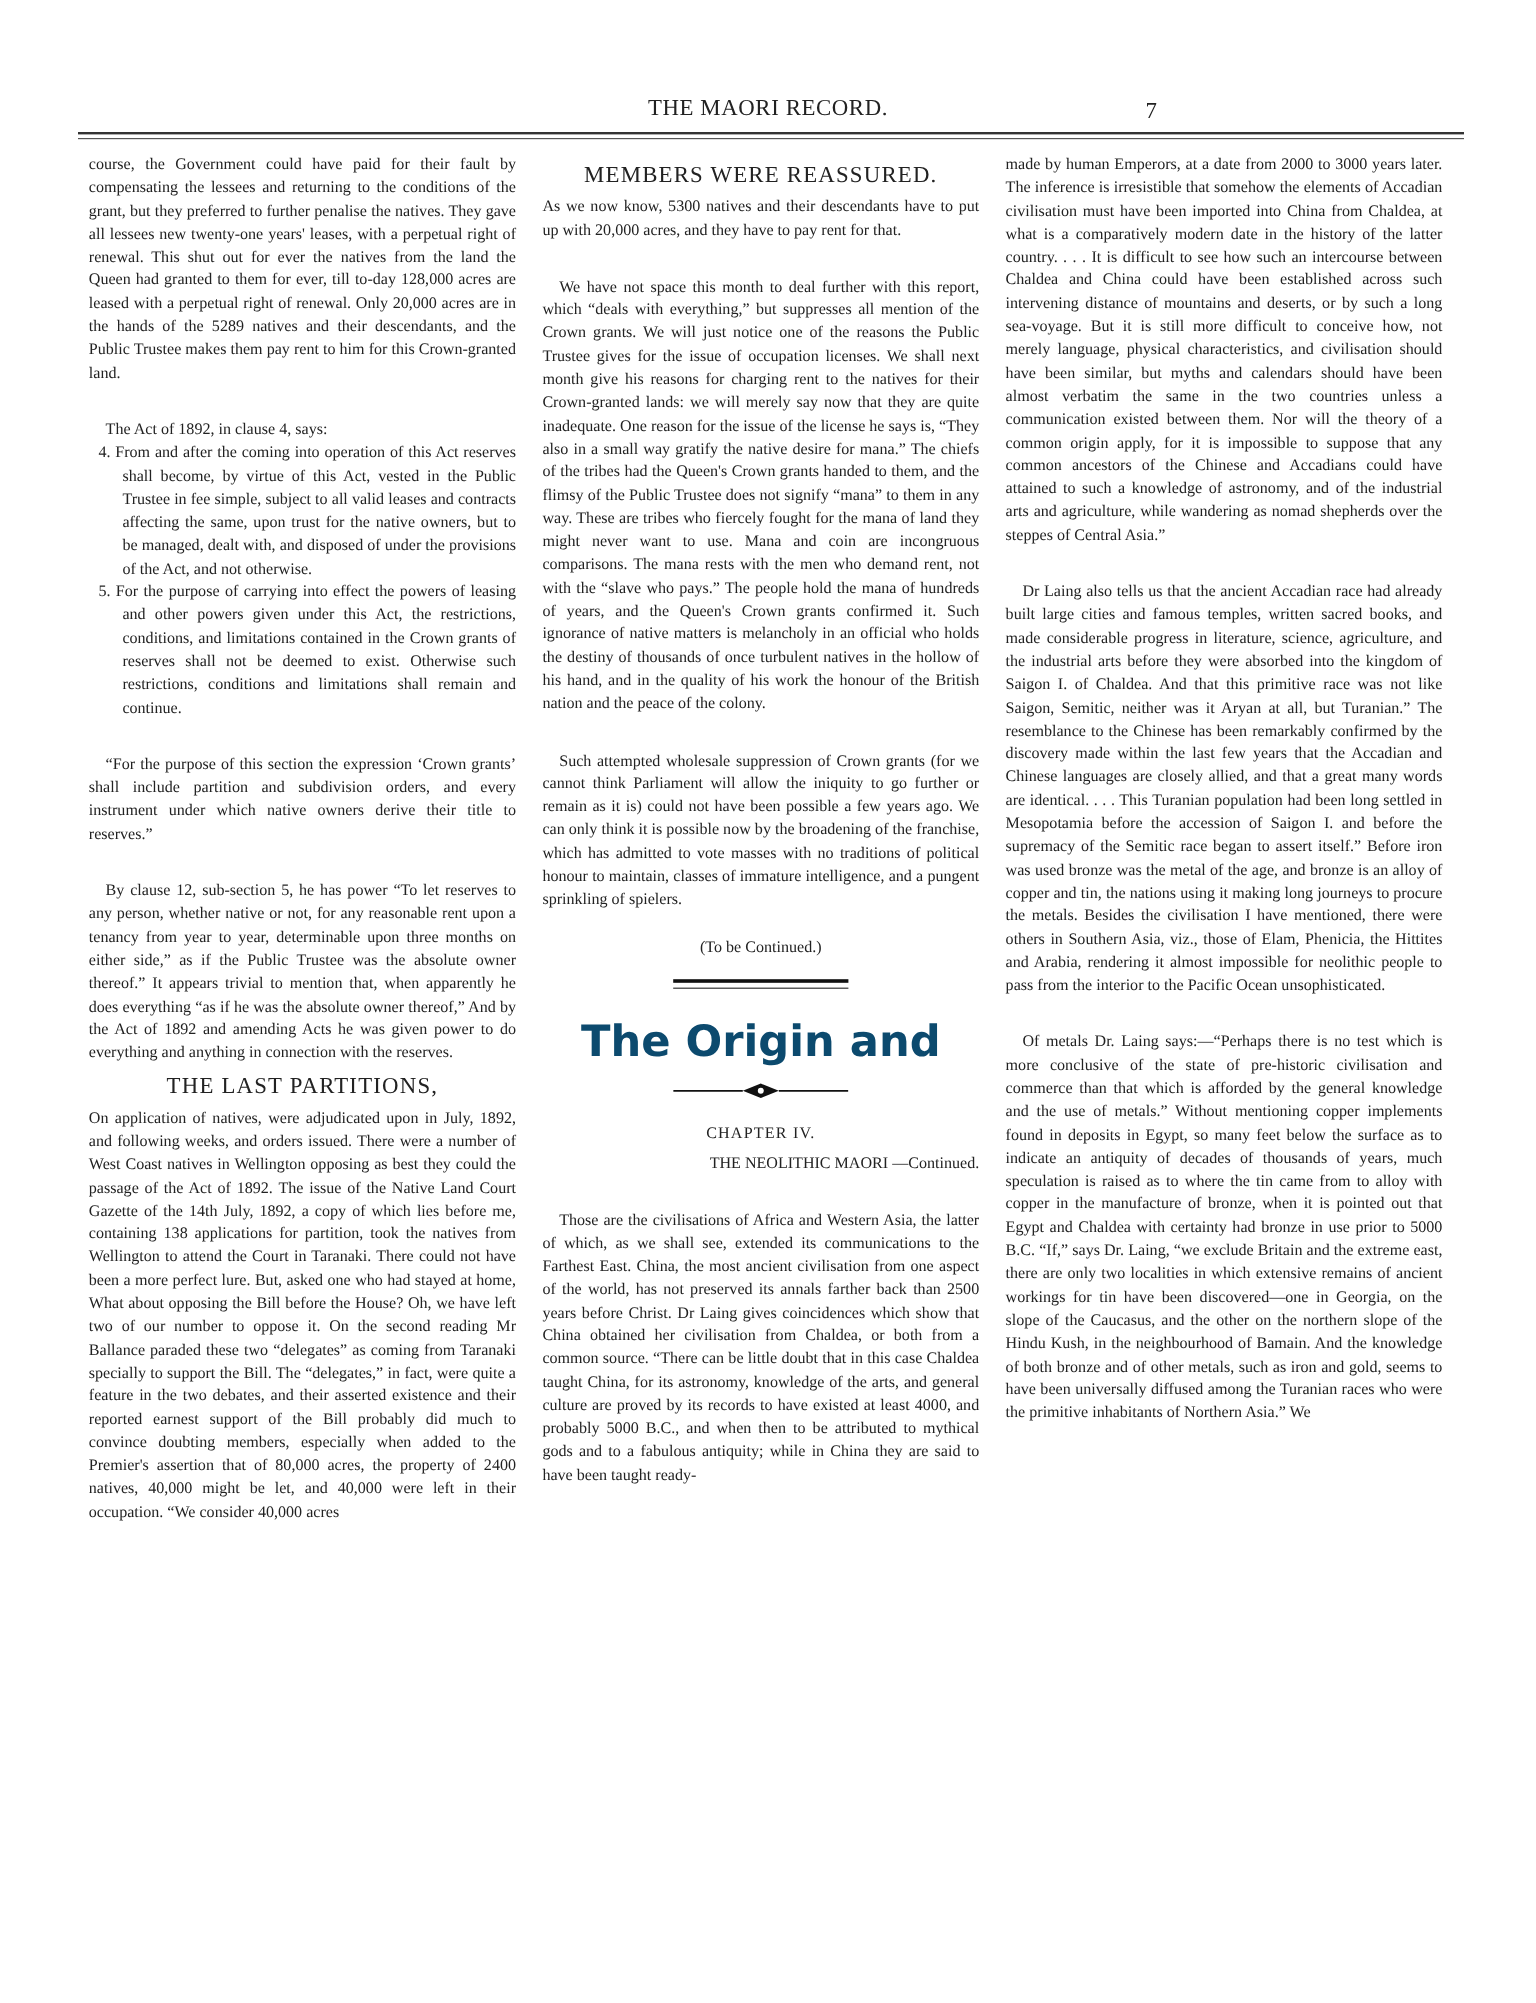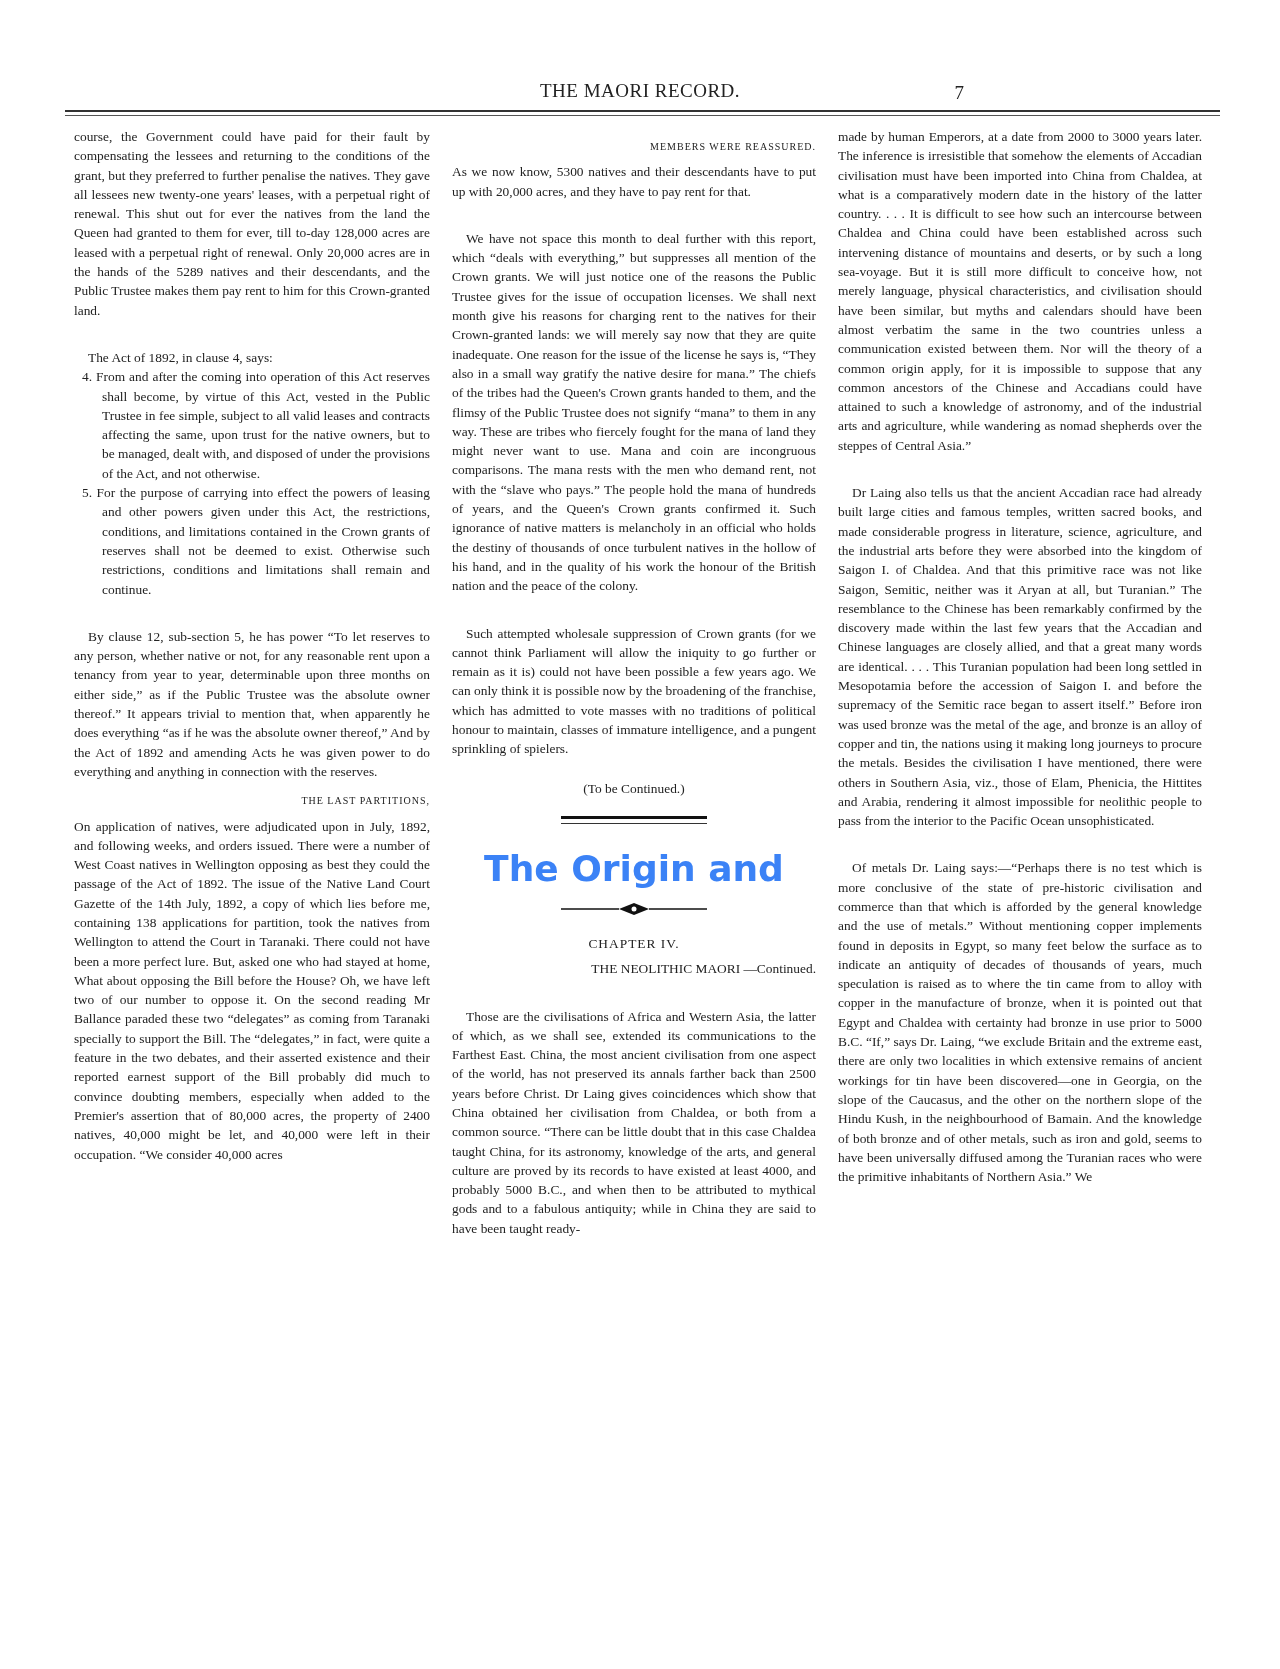--- a/index.html
+++ b/index.html
@@ -25,48 +25,49 @@
       position: absolute; top: 127px; font-size: 13.4px; line-height: 19.3px;
       text-align: justify; color: #222;
     }
     .col-left { left: 74px; width: 356px; }
     .col-mid { left: 452px; width: 364px; }
     .col-right { left: 838px; width: 364px; }
     p { margin: 0; }
     .indent { text-indent: 14px; margin-top: 28px; }
     .clause { padding-left: 28px; text-indent: -20px; }
     .subhead {
-      text-align: right; font-size: 10px; letter-spacing: 1px; margin: 10px 0 6px 0;
+      text-align: center; font-size: 19px; letter-spacing: 1px; margin: 10px 0 6px 0;
     }
     .continued { text-align: center; margin: 20px 0 18px 0; }
     .double-rule {
       width: 146px; margin: 0 auto; height: 4px; border-top: 3px solid #111; border-bottom: 1px solid #333;
     }
     .big-title {
       font-family: "DejaVu Sans", "Liberation Sans", sans-serif; font-weight: bold;
-      font-size: 36px; line-height: 46px; text-align: center; margin: 22px 0 10px 0; color: #3b82f6;
+      font-size: 36px; line-height: 46px; text-align: center; margin: 22px 0 10px 0; color: #0c4a6e;
     }
     .ornament { width: 146px; height: 14px; margin: 8px auto 18px auto; display: block; }
     .chapter { text-align: center; letter-spacing: 1px; margin: 0 0 6px 0; }
     .section-sub { text-align: right; margin: 0 0 0 0; }
   </style>
 </head>
 <body>
 
 <div class="running-head">
   <div class="running-title">THE MAORI RECORD.</div>
   <div class="page-number">7</div>
 </div>
 <div class="head-rule"></div>
 
 <div class="column col-left">
   <p>course, the Government could have paid for their fault by compensating the lessees and returning to the conditions of the grant, but they preferred to further penalise the natives. They gave all lessees new twenty-one years' leases, with a perpetual right of renewal. This shut out for ever the natives from the land the Queen had granted to them for ever, till to-day 128,000 acres are leased with a perpetual right of renewal. Only 20,000 acres are in the hands of the 5289 natives and their descendants, and the Public Trustee makes them pay rent to him for this Crown-granted land.</p>
   <p class="indent">The Act of 1892, in clause 4, says:</p>
   <p class="clause">4. From and after the coming into operation of this Act reserves shall become, by virtue of this Act, vested in the Public Trustee in fee simple, subject to all valid leases and contracts affecting the same, upon trust for the native owners, but to be managed, dealt with, and disposed of under the provisions of the Act, and not otherwise.</p>
   <p class="clause">5. For the purpose of carrying into effect the powers of leasing and other powers given under this Act, the restrictions, conditions, and limitations contained in the Crown grants of reserves shall not be deemed to exist. Otherwise such restrictions, conditions and limitations shall remain and continue.</p>
+  <p class="indent">“For the purpose of this section the expression ‘Crown grants’ shall include partition and subdivision orders, and every instrument under which native owners derive their title to reserves.”</p>
   <p class="indent">By clause 12, sub-section 5, he has power “To let reserves to any person, whether native or not, for any reasonable rent upon a tenancy from year to year, determinable upon three months on either side,” as if the Public Trustee was the absolute owner thereof.” It appears trivial to mention that, when apparently he does everything “as if he was the absolute owner thereof,” And by the Act of 1892 and amending Acts he was given power to do everything and anything in connection with the reserves.</p>
   <div class="subhead">THE LAST PARTITIONS,</div>
   <p>On application of natives, were adjudicated upon in July, 1892, and following weeks, and orders issued. There were a number of West Coast natives in Wellington opposing as best they could the passage of the Act of 1892. The issue of the Native Land Court Gazette of the 14th July, 1892, a copy of which lies before me, containing 138 applications for partition, took the natives from Wellington to attend the Court in Taranaki. There could not have been a more perfect lure. But, asked one who had stayed at home, What about opposing the Bill before the House? Oh, we have left two of our number to oppose it. On the second reading Mr Ballance paraded these two “delegates” as coming from Taranaki specially to support the Bill. The “delegates,” in fact, were quite a feature in the two debates, and their asserted existence and their reported earnest support of the Bill probably did much to convince doubting members, especially when added to the Premier's assertion that of 80,000 acres, the property of 2400 natives, 40,000 might be let, and 40,000 were left in their occupation. “We consider 40,000 acres</p>
 </div>
 
 <div class="column col-mid">
   <div class="subhead">MEMBERS WERE REASSURED.</div>
   <p>As we now know, 5300 natives and their descendants have to put up with 20,000 acres, and they have to pay rent for that.</p>
   <p class="indent">We have not space this month to deal further with this report, which “deals with everything,” but suppresses all mention of the Crown grants. We will just notice one of the reasons the Public Trustee gives for the issue of occupation licenses. We shall next month give his reasons for charging rent to the natives for their Crown-granted lands: we will merely say now that they are quite inadequate. One reason for the issue of the license he says is, “They also in a small way gratify the native desire for mana.” The chiefs of the tribes had the Queen's Crown grants handed to them, and the flimsy of the Public Trustee does not signify “mana” to them in any way. These are tribes who fiercely fought for the mana of land they might never want to use. Mana and coin are incongruous comparisons. The mana rests with the men who demand rent, not with the “slave who pays.” The people hold the mana of hundreds of years, and the Queen's Crown grants confirmed it. Such ignorance of native matters is melancholy in an official who holds the destiny of thousands of once turbulent natives in the hollow of his hand, and in the quality of his work the honour of the British nation and the peace of the colony.</p>
   <p class="indent">Such attempted wholesale suppression of Crown grants (for we cannot think Parliament will allow the iniquity to go further or remain as it is) could not have been possible a few years ago. We can only think it is possible now by the broadening of the franchise, which has admitted to vote masses with no traditions of political honour to maintain, classes of immature intelligence, and a pungent sprinkling of spielers.</p>

